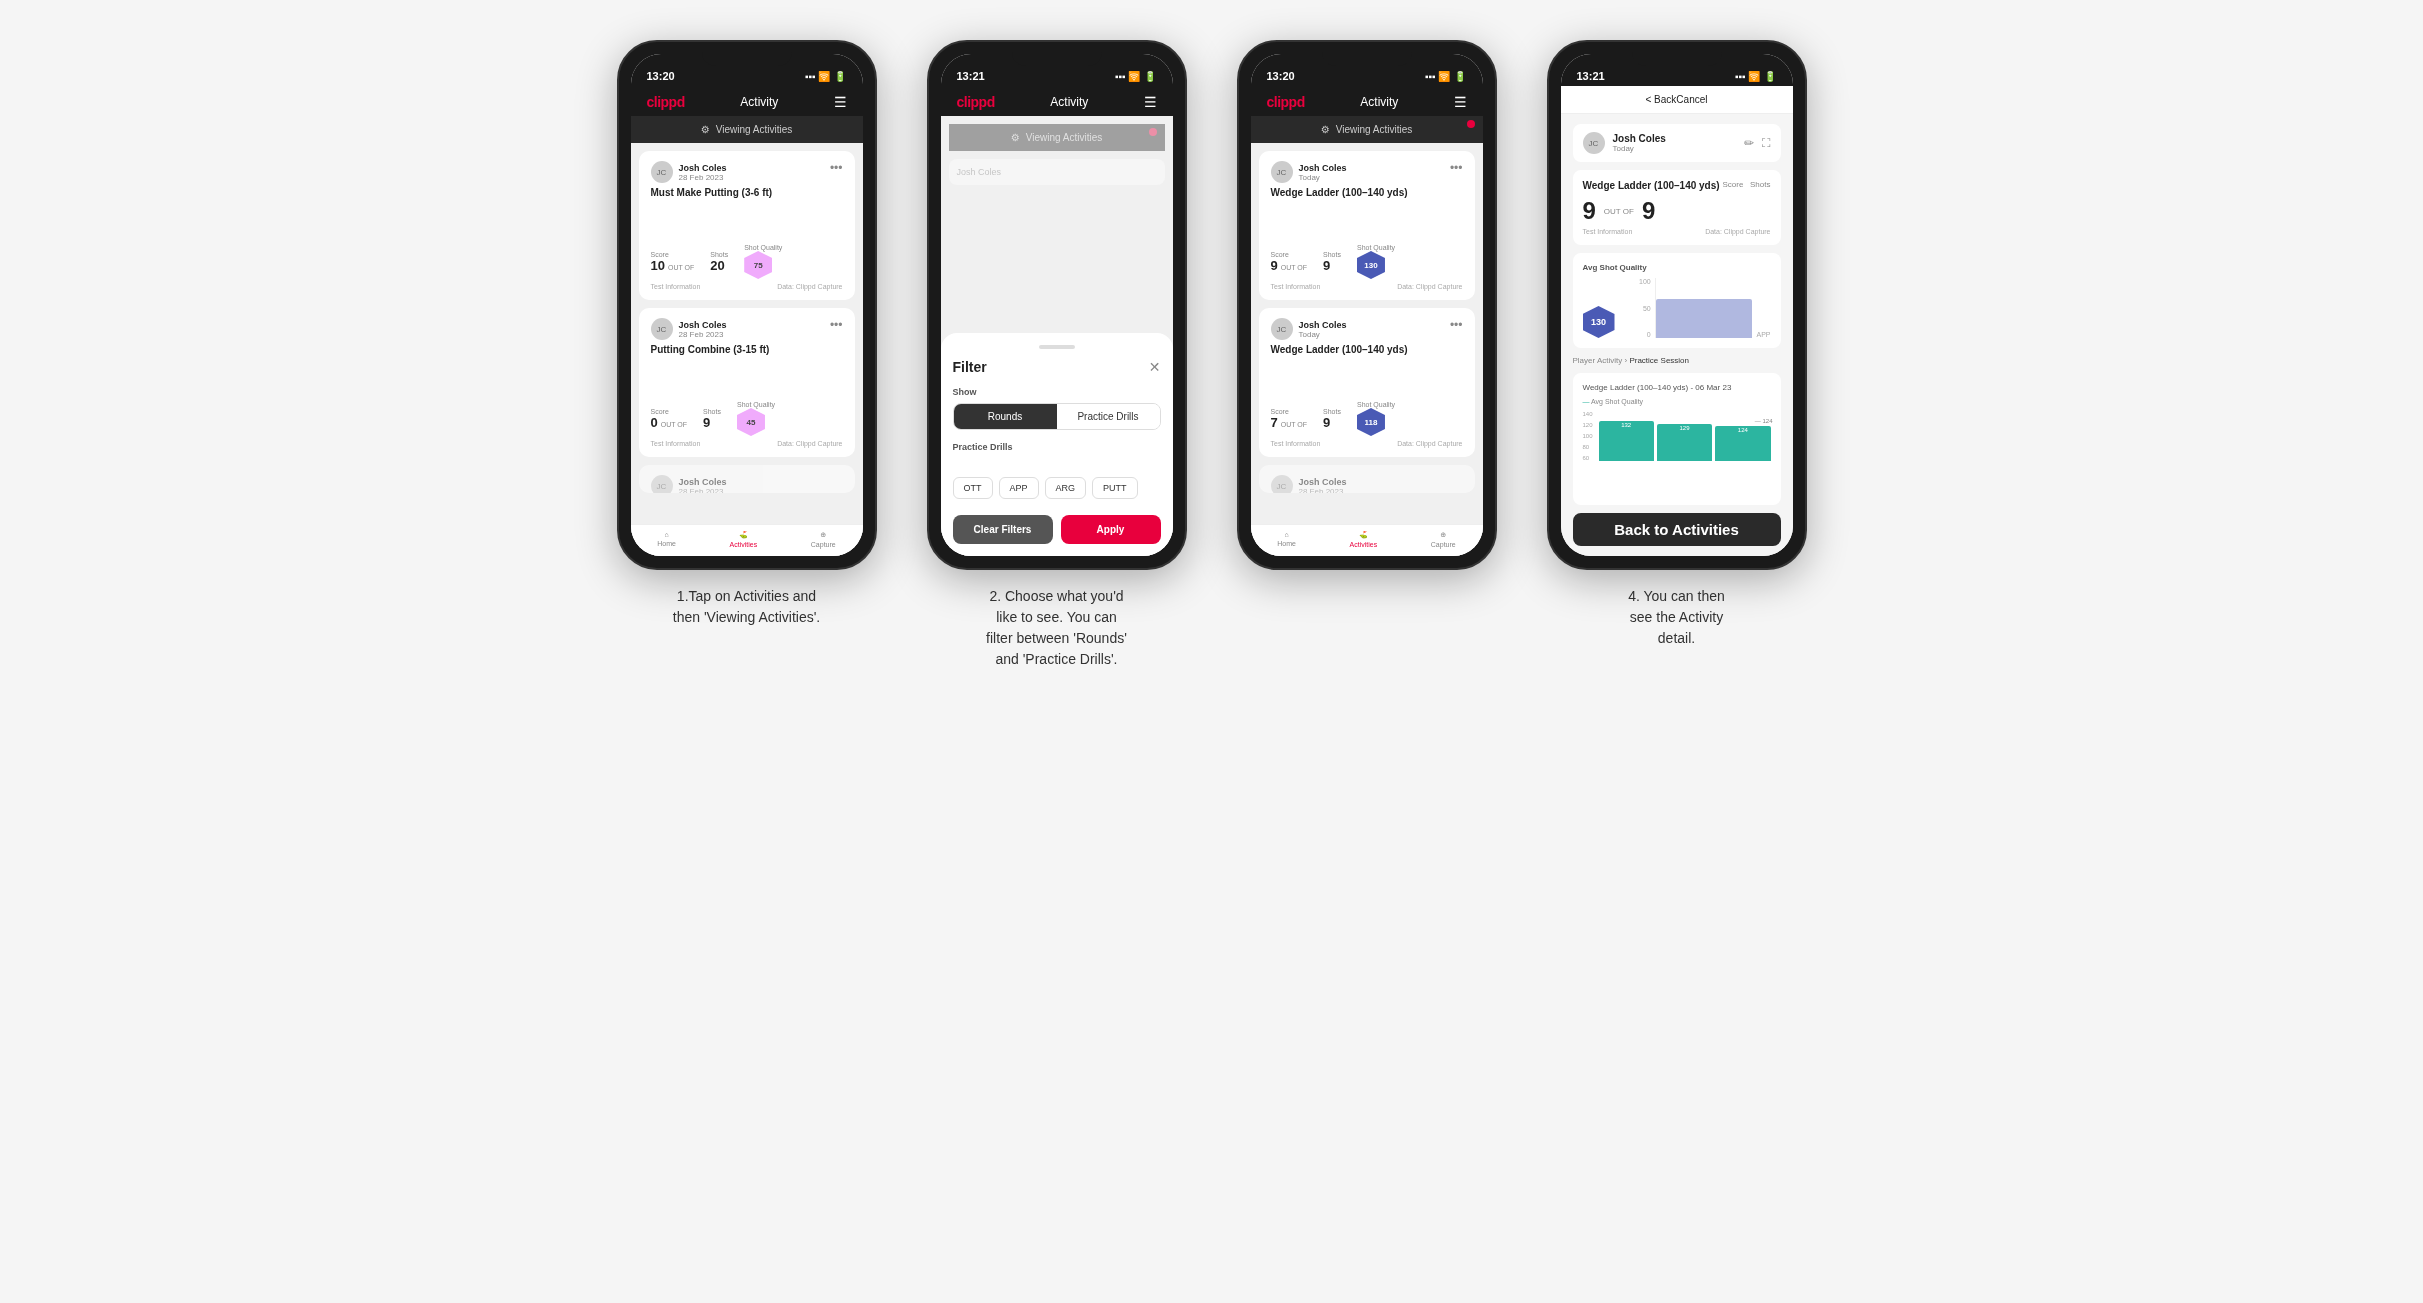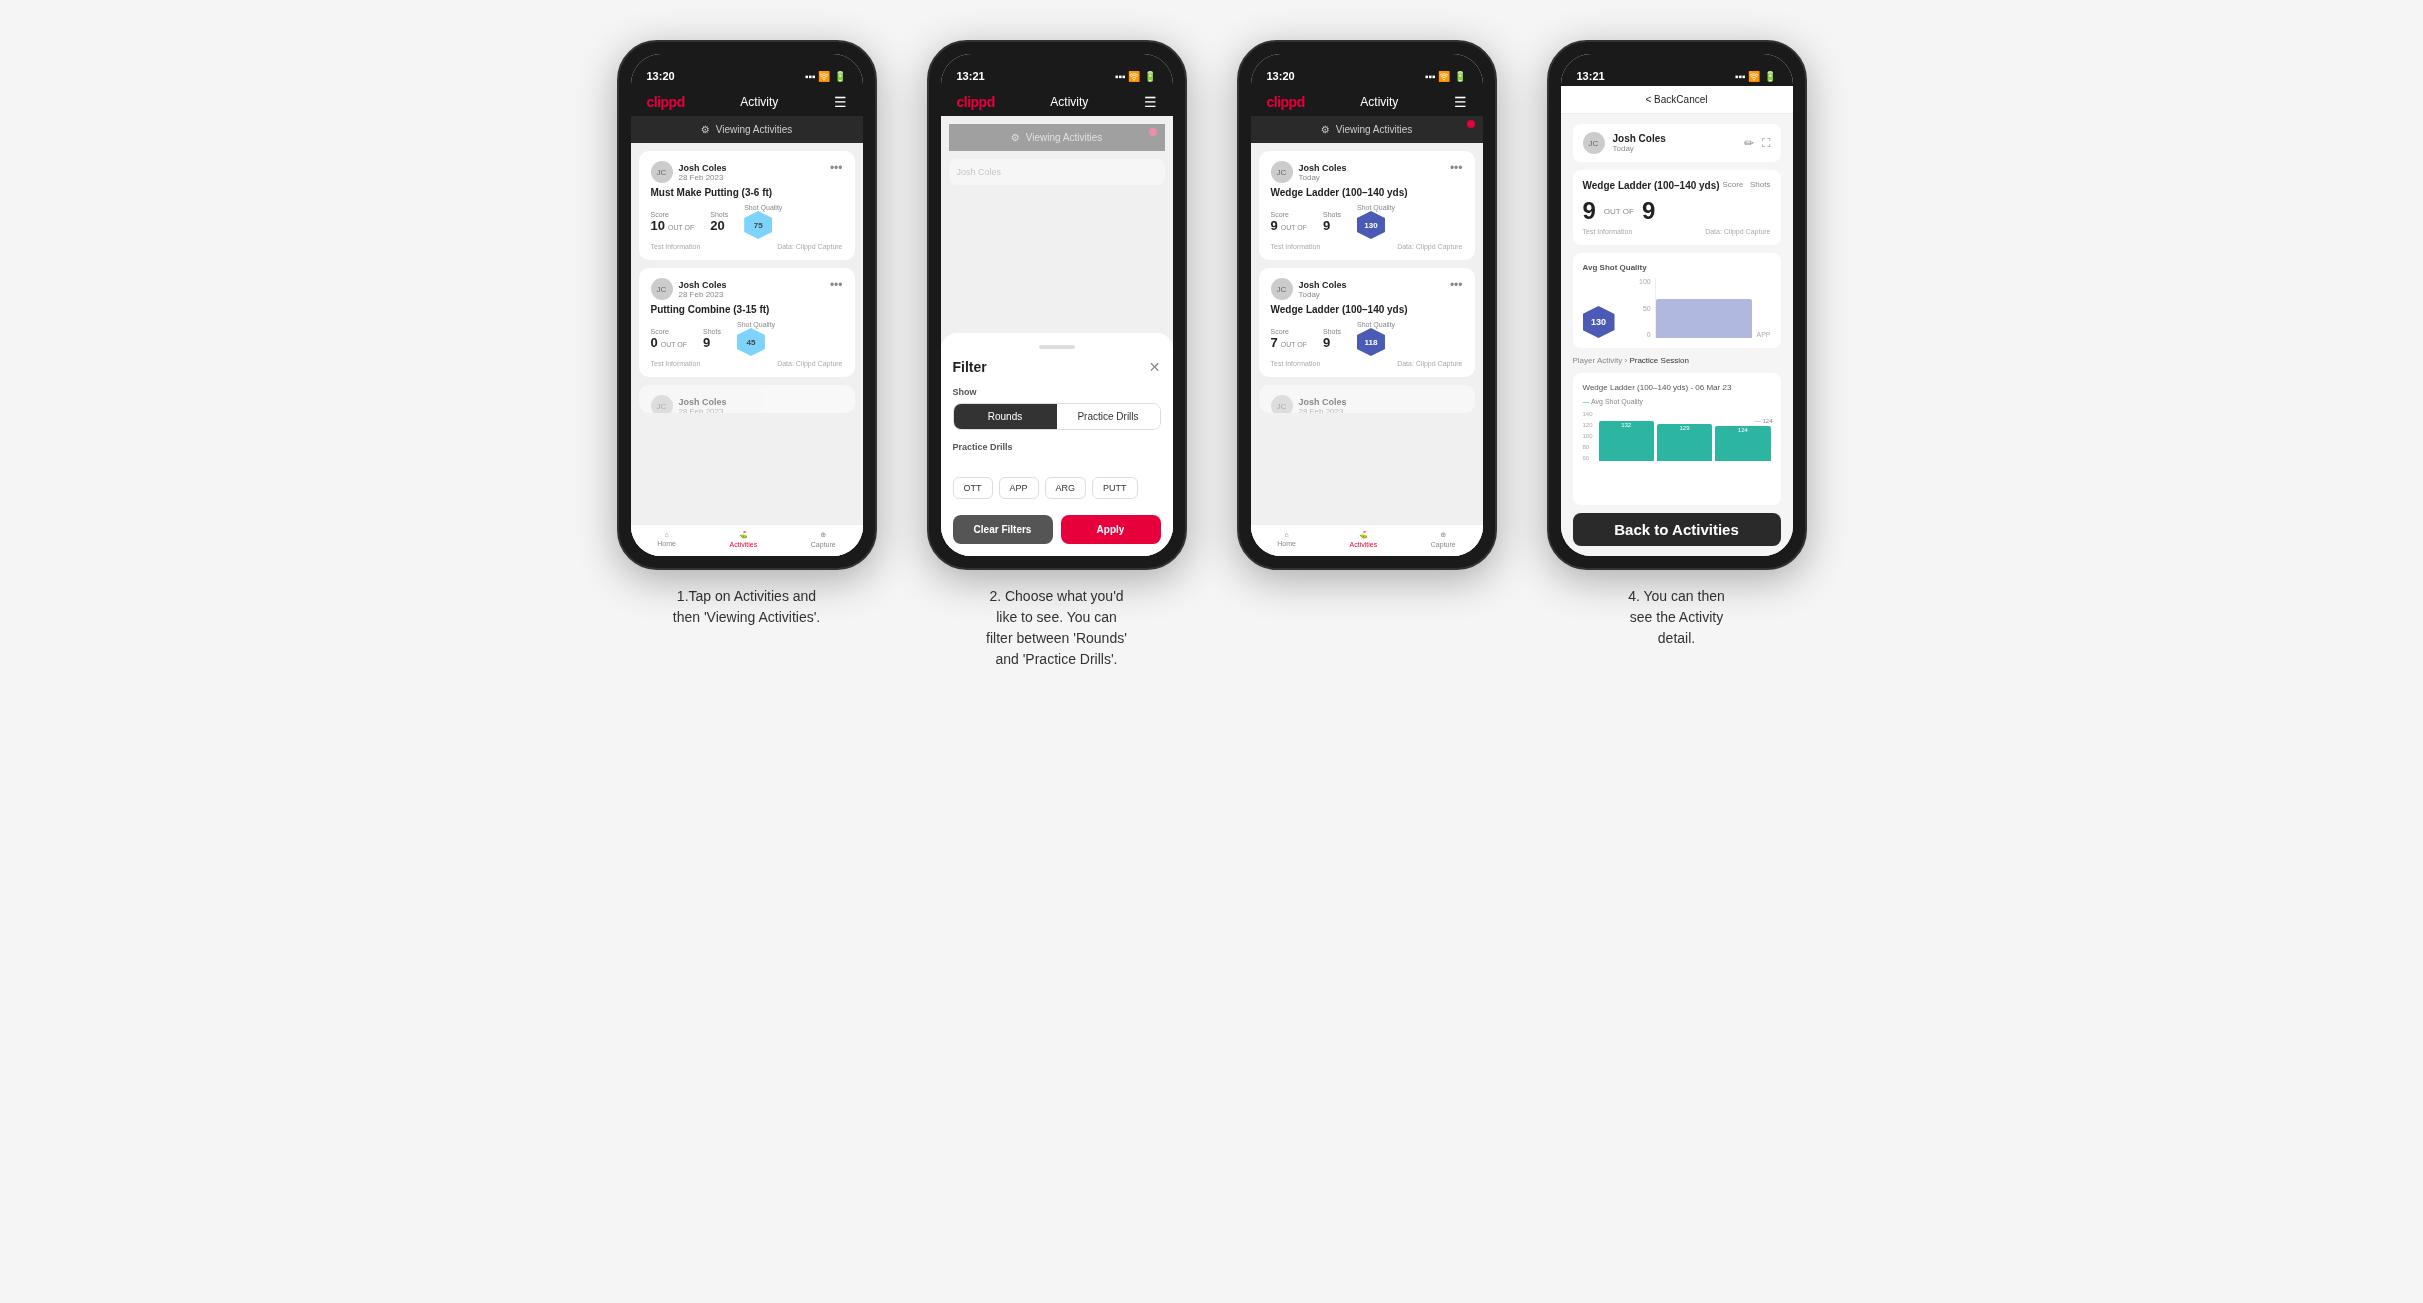--- a/index.html
+++ b/index.html
@@ -155,38 +155,38 @@
     .card-user-info .name { font-size: 9px; font-weight: 600; color: #222; }
     .card-user-info .date { font-size: 8px; color: #888; }
     .card-dots { font-size: 12px; color: #888; }
     .card-title { font-size: 10px; font-weight: 600; color: #222; margin-bottom: 6px; }
     .card-stats {
       display: flex;
       gap: 16px;
       align-items: center;
       margin-bottom: 4px;
     }
-    .stat-block { display: flex; flex-direction: column; }
+    .stat-block { display: flex; flex-direction: column; margin-top: 40px; }
     .stat-label { font-size: 7px; color: #888; }
     .stat-value { font-size: 13px; font-weight: 700; color: #222; display: flex; align-items: baseline; gap: 3px; }
     .stat-outof { font-size: 7px; color: #888; font-weight: 400; }
     .hexagon {
       width: 28px;
       height: 28px;
       background: #3a3a6a;
       clip-path: polygon(50% 0%, 100% 25%, 100% 75%, 50% 100%, 0% 75%, 0% 25%);
       display: flex;
       align-items: center;
       justify-content: center;
       font-size: 8px;
       color: #fff;
       font-weight: 700;
     }
     .hexagon.blue-hex { background: #4a5ab5; }
-    .hexagon.light-hex { background: #7dd3fc; color: #444; }
+    .hexagon.light-hex { background: #f0abfc; color: #444; }
     .card-footer {
       display: flex;
       justify-content: space-between;
       font-size: 7px;
       color: #aaa;
       margin-top: 4px;
     }
     .bottom-nav {
       background: #fff;
       border-top: 1px solid #eee;

